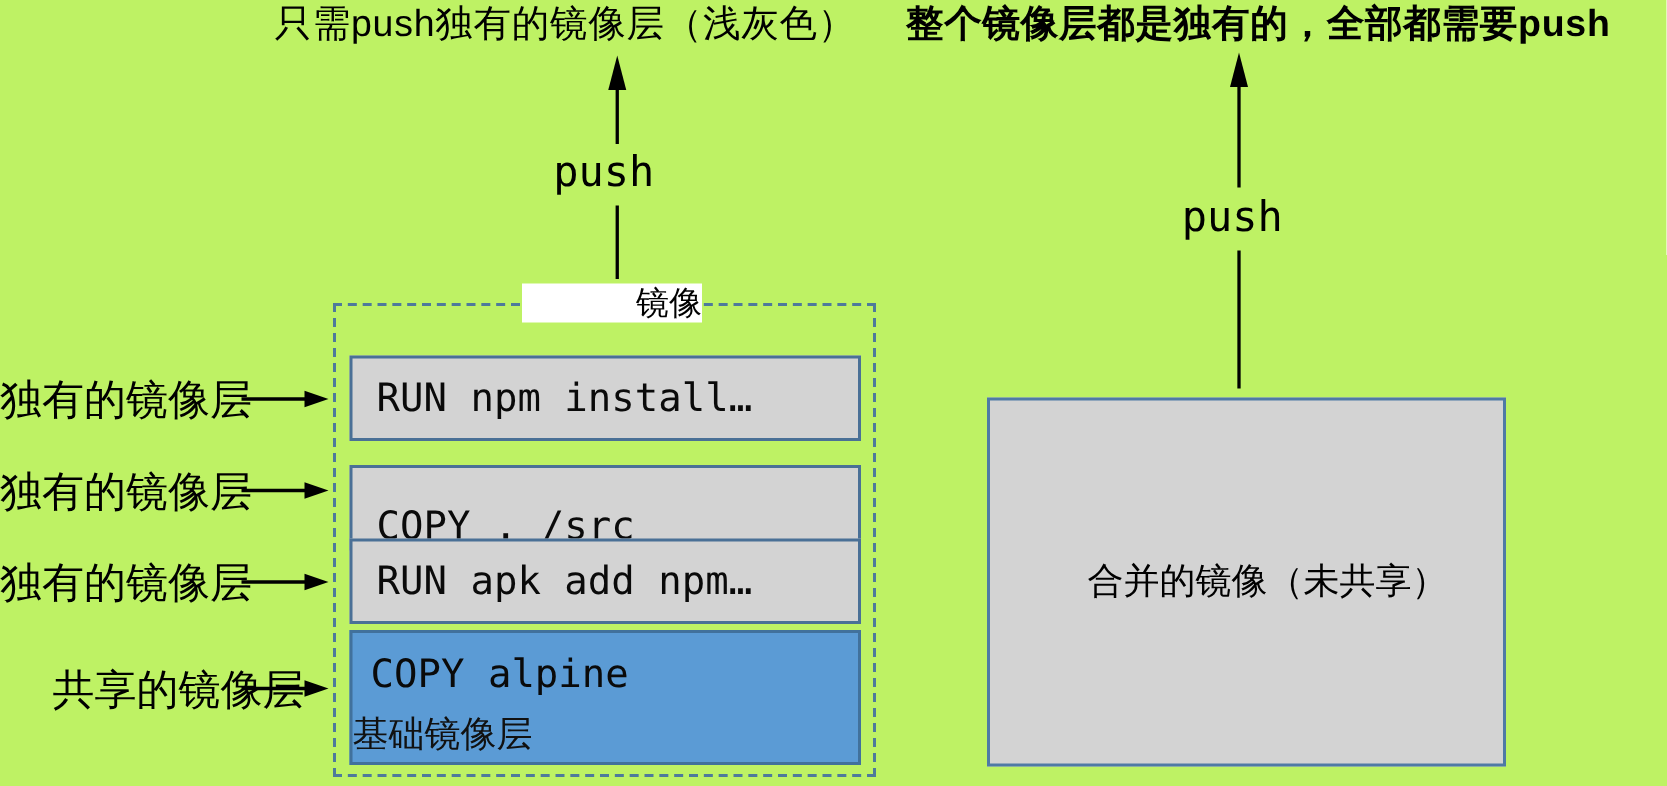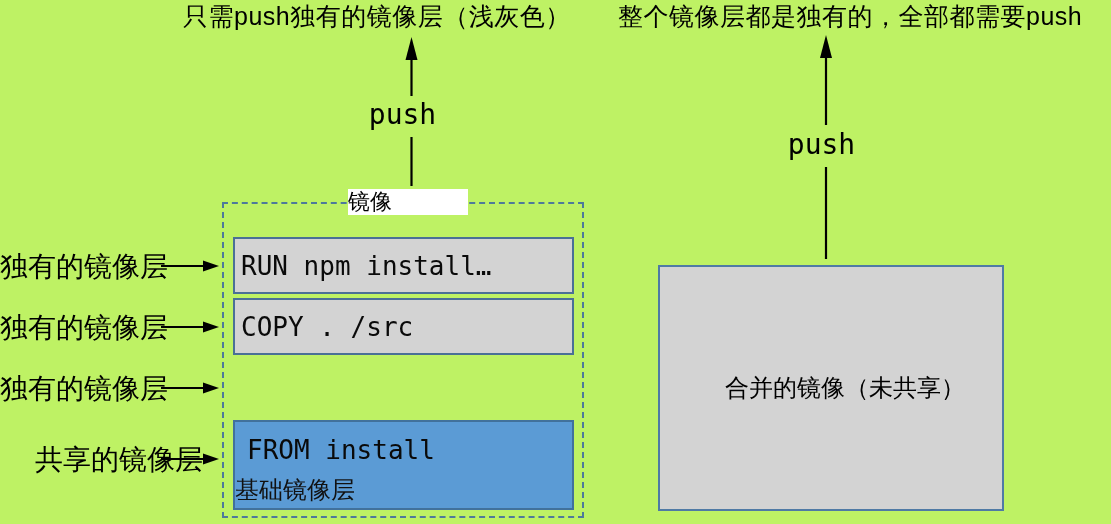--- a/index.html
+++ b/index.html
@@ -12,21 +12,21 @@
     overflow:hidden;
   }
   .caption{
     position:absolute;top:2px;
     font-size:25px;line-height:28px;
     letter-spacing:0.5px;
     white-space:nowrap;
     color:#000;
   }
   .left-caption{left:183px;}
-  .right-caption{left:618px;}
+  .right-caption{left:604px;font-weight:bold;}
   .push-label{
     position:absolute;
     font-family:"DejaVu Sans Mono", monospace;
     font-size:28px;line-height:32px;
     text-align:center;
     white-space:nowrap;
   }
   .push-left{left:360px;top:99px;width:85px;}
   .push-right{left:779px;top:129px;width:85px;}
   .arrow-layer{
@@ -44,43 +44,43 @@
   .dashed-box{
     position:absolute;left:222px;top:202px;
     width:362px;height:316px;
     border:2px dashed #4e7a9b;
     box-sizing:border-box;
     background:transparent;
   }
   .image-title{
     position:absolute;left:348px;top:189px;
     width:120px;
-    text-align:left;
+    text-align:right;
     background:#ffffff;
     font-size:22px;line-height:26px;
     z-index:3;
   }
   .layer{
     position:absolute;left:233px;
     width:341px;height:57px;
     box-sizing:border-box;
     background:#d3d3d3;
     border:2px solid #4a7096;
     display:flex;align-items:center;
-    padding-left:6px;
+    padding-left:16px;
     z-index:2;
   }
   .code-text{
     font-family:"DejaVu Sans Mono", monospace;
     font-size:26px;line-height:28px;
     white-space:nowrap;
     color:#0a0a0a;
   }
   .layer-1{top:237px;}
-  .layer-2{top:298px;}
+  .layer-2{top:310px;align-items:flex-end;}
   .layer-3{top:359px;}
   .base-layer{
     position:absolute;left:233px;top:420px;
     width:341px;height:90px;
     box-sizing:border-box;
     background:#5b9bd5;
     border:2px solid #41719c;
     z-index:2;
   }
   .base-code{
@@ -155,23 +155,26 @@
 
   <div class="dashed-box"></div>
   <div class="image-title">镜像</div>
 
   <div class="layer layer-1">
     <span class="code-text">RUN npm install…</span>
   </div>
   <div class="layer layer-2">
     <span class="code-text">COPY . /src</span>
   </div>
+  <div class="layer layer-3">
+    <span class="code-text">RUN apk add npm…</span>
+  </div>
 
   <div class="base-layer">
-    <span class="code-text base-code">FROM install</span>
+    <span class="code-text base-code">COPY alpine</span>
     <div class="base-label">基础镜像层</div>
   </div>
 
   <div class="merged-box">
     <span class="merged-label">合并的镜像（未共享）</span>
   </div>
 
 </div>
 
 </body></html>

